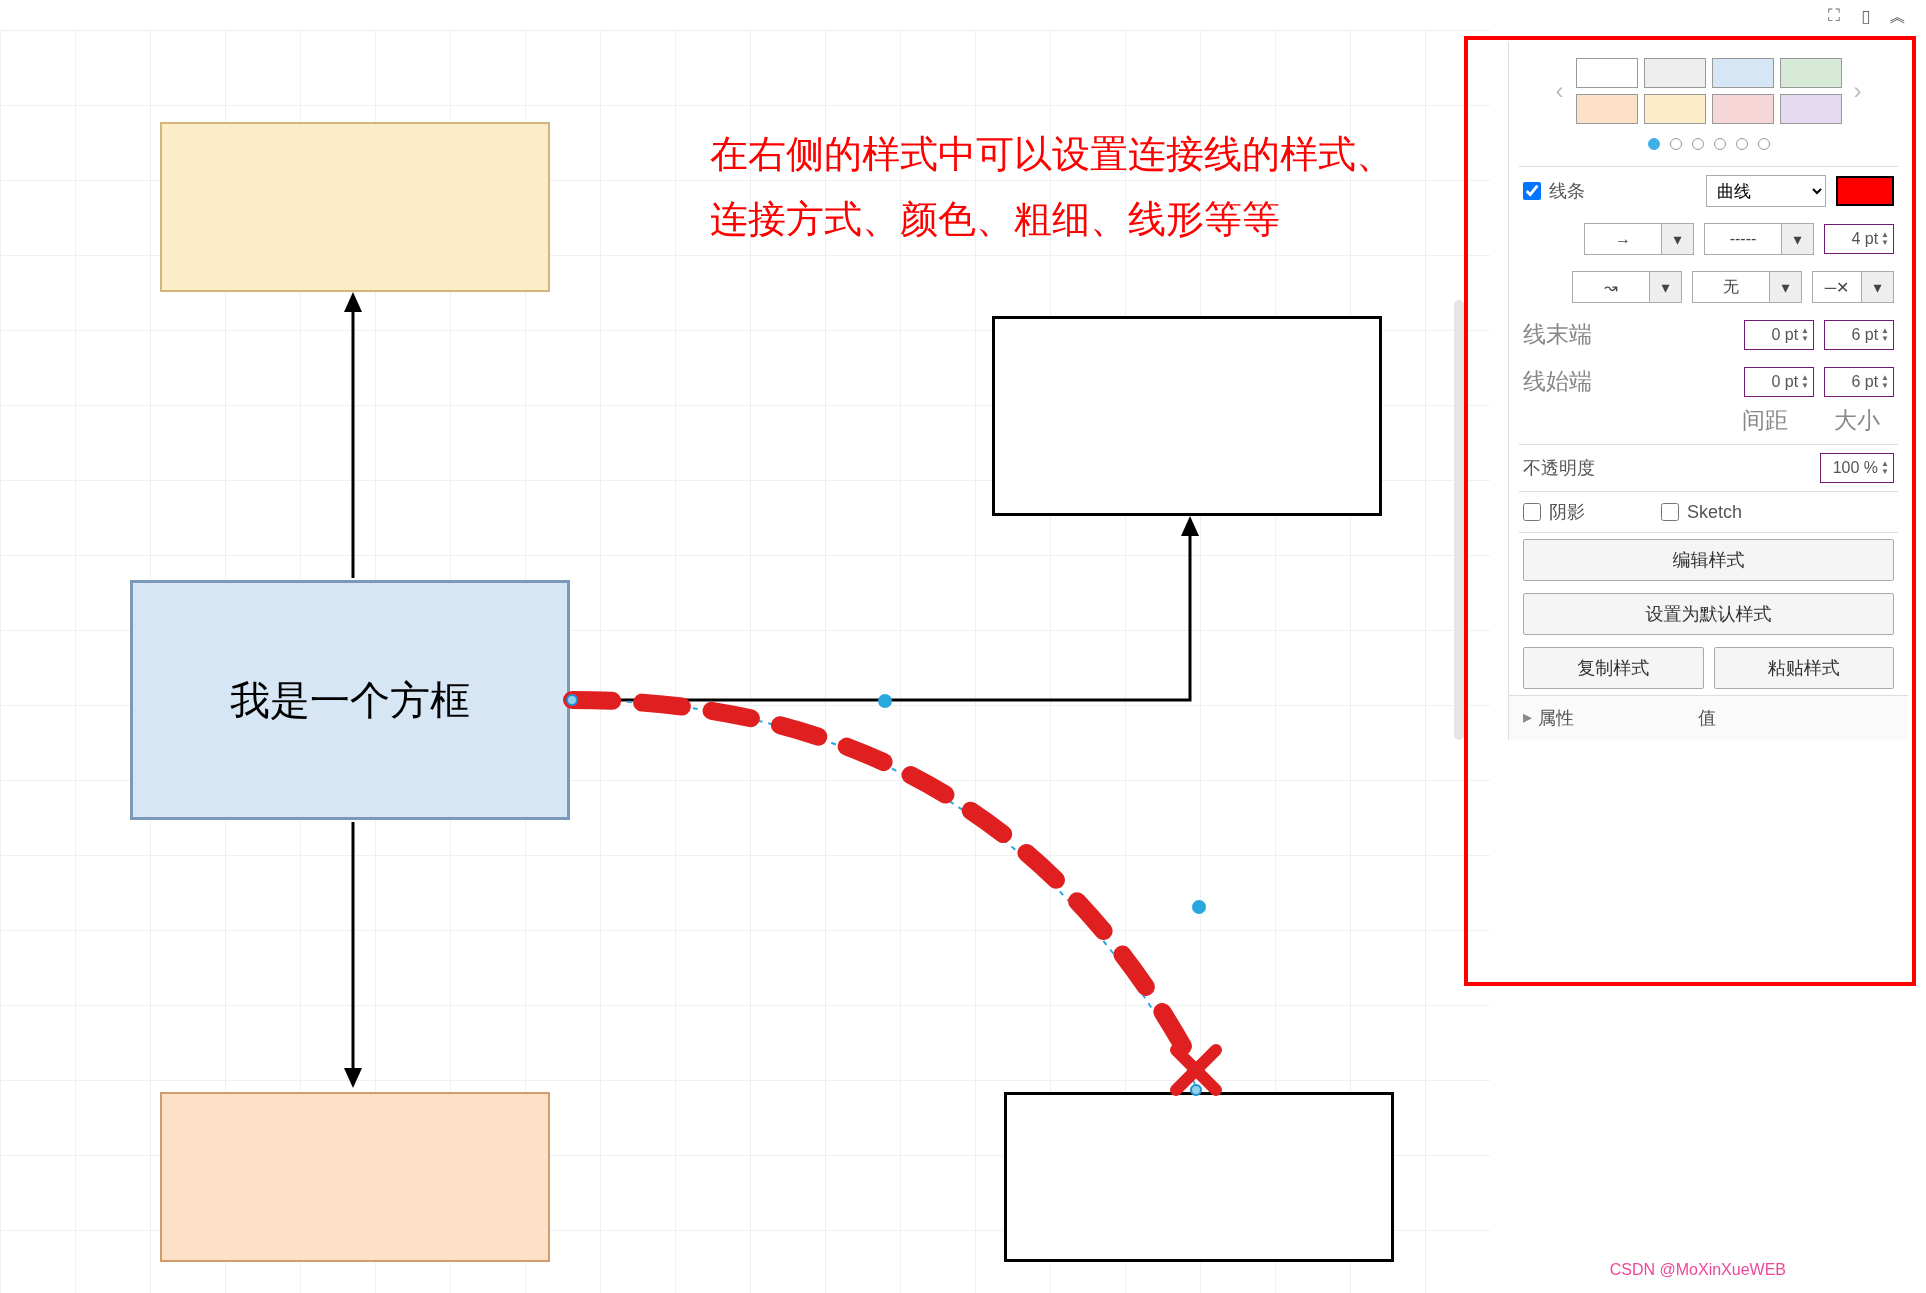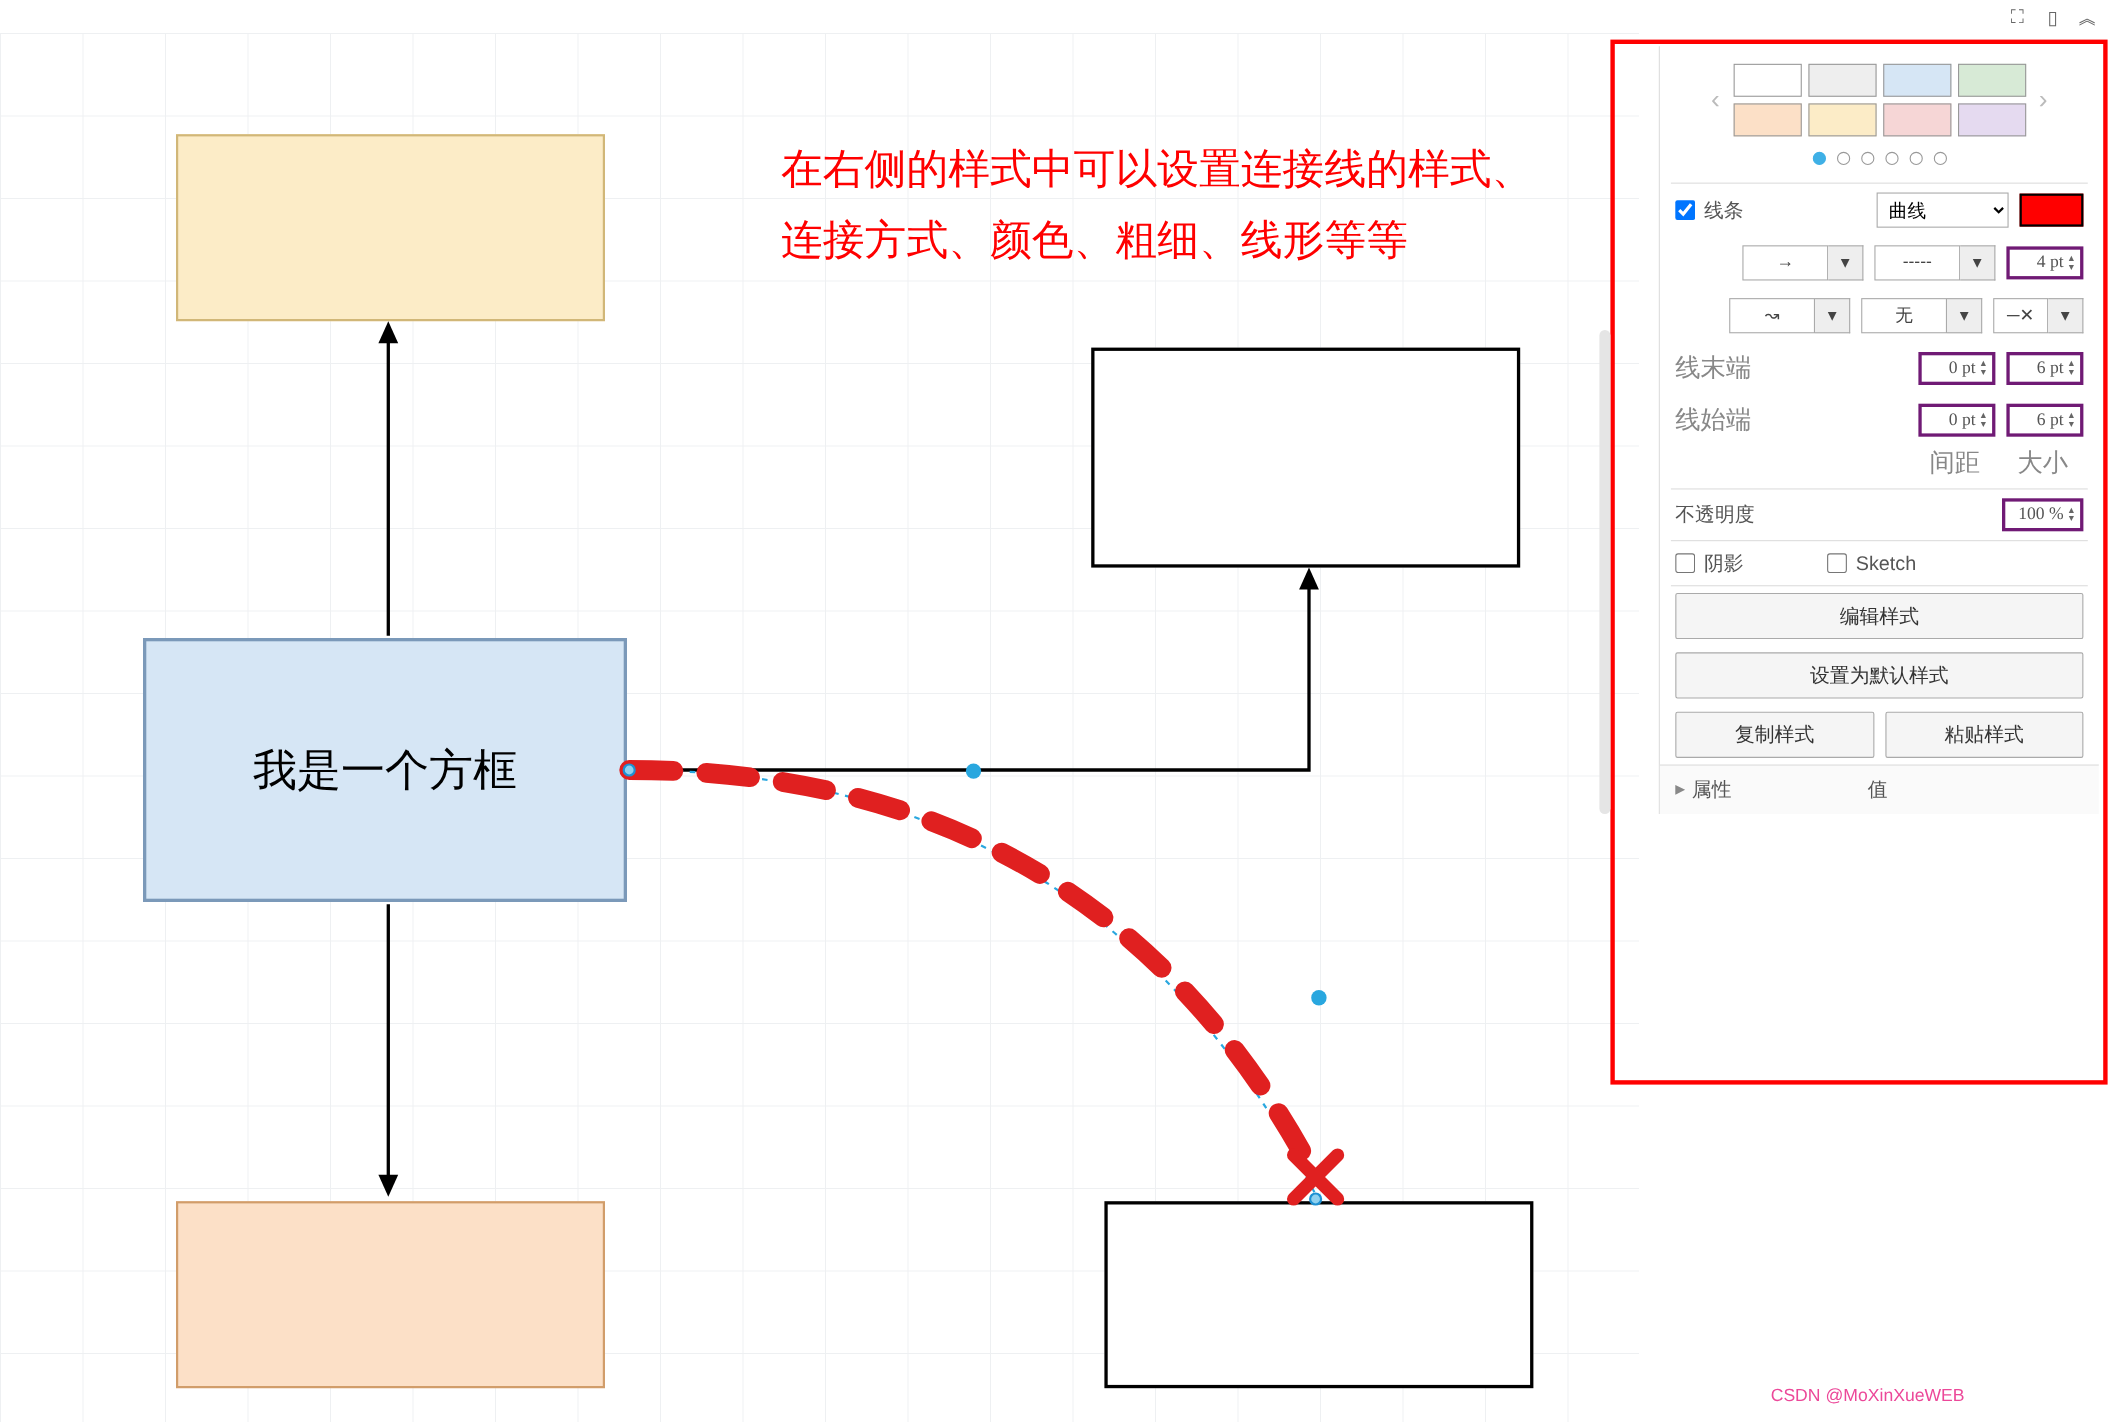--- a/index.html
+++ b/index.html
@@ -55,21 +55,21 @@
     .dot { width:12px; height:12px; border:1.5px solid #999; border-radius:50%; cursor:pointer;}
     .dot.active { background:#3fb0e6; border-color:#3fb0e6;}
     .panel hr { border:none; border-top:1px solid #ddd; margin:0 10px;}
     .row { display:flex; align-items:center; padding:8px 14px; gap:8px; font-size:18px; color:#555;}
     .row-right { margin-left:auto; display:flex; gap:10px; align-items:center;}
     .chk { width:18px; height:18px; }
     .mini-select { display:inline-flex; align-items:center; justify-content:center; border:1px solid #aaa; height:32px; background:#fff; cursor:pointer; font-size:16px; color:#444;}
     .sel-main { width:78px;}
     .sel-caret { width:32px; border-left:none; background:#eee;}
     .color-box { width:58px; height:30px; border:2px solid #000; background:#f00; cursor:pointer;}
-    .num-box { width:70px; height:30px; border:3px solid #701a75; display:flex; align-items:center; justify-content:flex-end; padding-right:4px; font-size:16px; position:relative;font-family:Liberation Serif, serif;}
+    .num-box { width:70px; height:30px; border:1px solid #701a75; display:flex; align-items:center; justify-content:flex-end; padding-right:4px; font-size:16px; position:relative;}
     .spin { display:flex; flex-direction:column; margin-left:3px; }
     .spin span{ font-size:8px; line-height:8px; color:#666; cursor:pointer;}
     .label-sm { font-size:23px; color:#888; }
     .btn { border:1px solid #aaa; background:#f5f5f5; padding:8px 0; text-align:center; font-size:18px; cursor:pointer; color:#333; border-radius:2px;}
     .btn-row { display:flex; gap:10px; padding:6px 14px;}
     .btn-row .btn { flex:1;}
     .prop-header { display:flex; padding:10px 14px; font-size:18px; color:#555; border-top:1px solid #ddd; background:#fafafa;}
     .prop-arrow { margin-right:6px; color:#888; }
     .watermark { position:absolute; right:140px; bottom:14px; color:#ec4899; font-size:16px;margin-left:20px; }
     .selhandle { position:absolute; width:12px; height:12px; border:2px solid #1e90d2; background:#8fd1ef; border-radius:50%;}
@@ -234,21 +234,21 @@
         </div>
       <div class="num-box">
           <span>6 pt</span>
           <div class="spin">
             <span>▲</span>
             <span>▼</span>
           </div>
         </div>
     </div>
   </div>
-  <div class="row" style="justify-content:flex-end; gap:34px; padding-top:0;">
+  <div class="row" style="justify-content:flex-end; gap:46px; padding-top:0;">
     <span class="label-sm">间距</span>
     <span class="label-sm" style="margin-right:14px">大小</span>
   </div>
   <hr>
 
   <div class="row">
     <span>不透明度</span>
     <div class="row-right">
       <div class="num-box" style="width:74px">
           <span>100 %</span>

